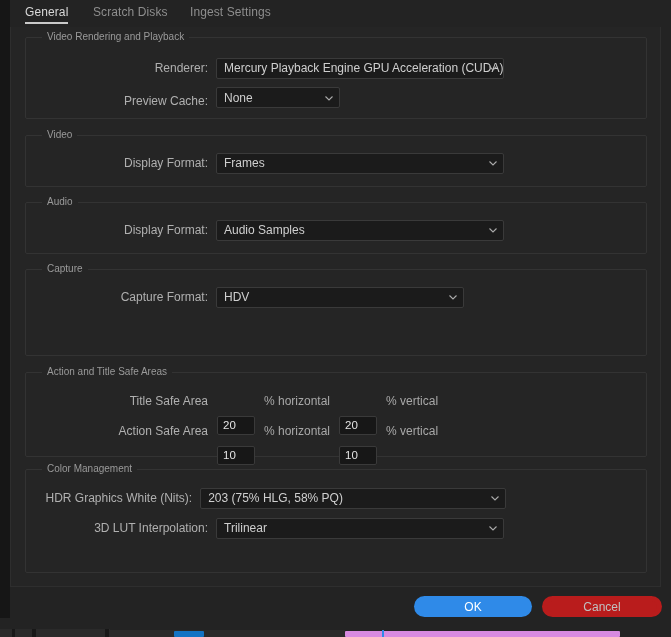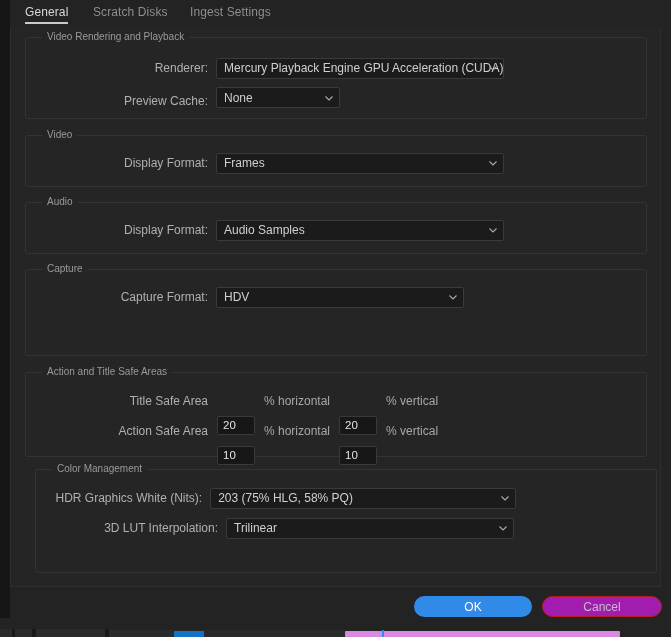--- a/index.html
+++ b/index.html
@@ -165,23 +165,23 @@
     top: 596px;
     width: 118px;
     background: #2f8ae8;
     color: #ffffff;
     border: none;
   }
   #btn-cancel {
     left: 542px;
     top: 596px;
     width: 120px;
-    background: #a21caf;
+    background: #b91c1c;
     color: #c0c0c0;
-    border: 1px solid #b91c1c;
+    border: 5px solid #b91c1c;
   }
 
   
   .bottomstrip {
     position: absolute;
     left: 0; top: 618px;
     width: 671px; height: 19px;
     background: #232323;
   }
   .bs-seg {
@@ -316,21 +316,21 @@
           <span>10</span>
         </div>
         <div class="unit" style="margin-left:9px;">% horizontal</div>
         <div class="numfield" style="margin-left:9px;">
           <span>10</span>
         </div>
         <div class="unit" style="margin-left:9px;">% vertical</div>
       </div>
     </div>
 
-    <div class="group" style="left:14px; top:442px; width:622px; height:104px;margin-left:10px;">
+    <div class="group" style="left:14px; top:442px; width:622px; height:104px;">
       <div class="group-title">Color Management</div>
 
       <div class="fieldrow" style="left:0px; top:18px; width:480px;">
         <div class="flabel" style="width:182px;">HDR Graphics White (Nits):</div>
         <div class="select" style="margin-left:8px; width:332px;">
           <span>203 (75% HLG, 58% PQ)</span>
           <span class="chev">
             <svg viewBox="0 0 10 10" width="10" height="10">
                 <path d="M1.5 3.5 L5 7 L8.5 3.5" fill="none" stroke="#a9a9a9" stroke-width="1.1"></path>
               </svg>

